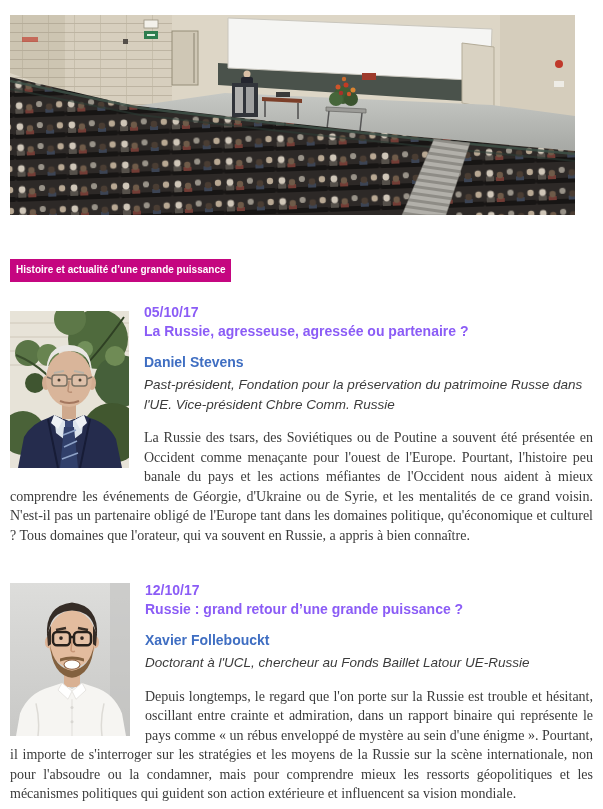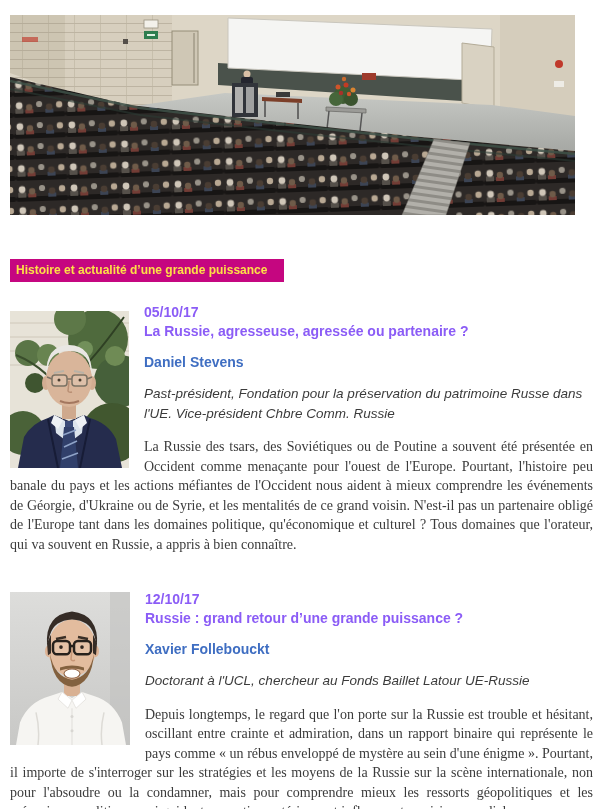--- a/index.html
+++ b/index.html
@@ -13,41 +13,41 @@
 
   
   .hero{margin:0 18px 44px 0;width:565px;height:200px;overflow:hidden;}
   .hero svg{display:block;width:565px;height:200px;}
 
   
   .banner{
     display:table;
     margin:0 0 21px 0;
     background:#c50680;
-    color:#fde047;
-    font-size:12px;
+    color:#ffffff;
+    font-size:10px;
     font-weight:bold;
     line-height:16px;
-    padding:3px 17px 4px 6px;
+    padding:3px 5px 4px 6px;
   }
 
   
   .event{position:relative;}
   .event::after{content:"";display:block;clear:both;}
   .event + .event{margin-top:36px;}
 
   .portrait{float:left;margin:8px 15px 6px 0;}
   .portrait svg{display:block;width:100%;height:100%;}
   .portrait-1{width:119px;height:157px;margin-top:8px;}
   .portrait-2{width:120px;height:153px;margin-top:2px;}
 
   .event-date{color:#8b5cf6;font-weight:bold;font-size:14px;line-height:19px;}
   .event-title{color:#8b5cf6;font-weight:bold;font-size:14px;line-height:19px;margin:0 0 12px 0;}
   .speaker-name{color:#3f6ec2;font-weight:bold;font-size:14px;line-height:19px;}
-  .speaker-role{font-style:italic;font-size:13.5px;line-height:19.5px;margin:12px 0 14px 0;}
+  .speaker-role{font-style:italic;font-size:13.5px;line-height:19.5px;margin:3px 0 14px 0;}
   .event-desc{margin:0;font-size:14px;line-height:19.5px;text-align:justify;font-family:Liberation Serif, serif;}
 </style>
 </head>
 <body>
 
 <div class="page">
 
   <figure class="hero">
     <svg viewBox="0 0 565 200" preserveAspectRatio="none">
       <defs>

